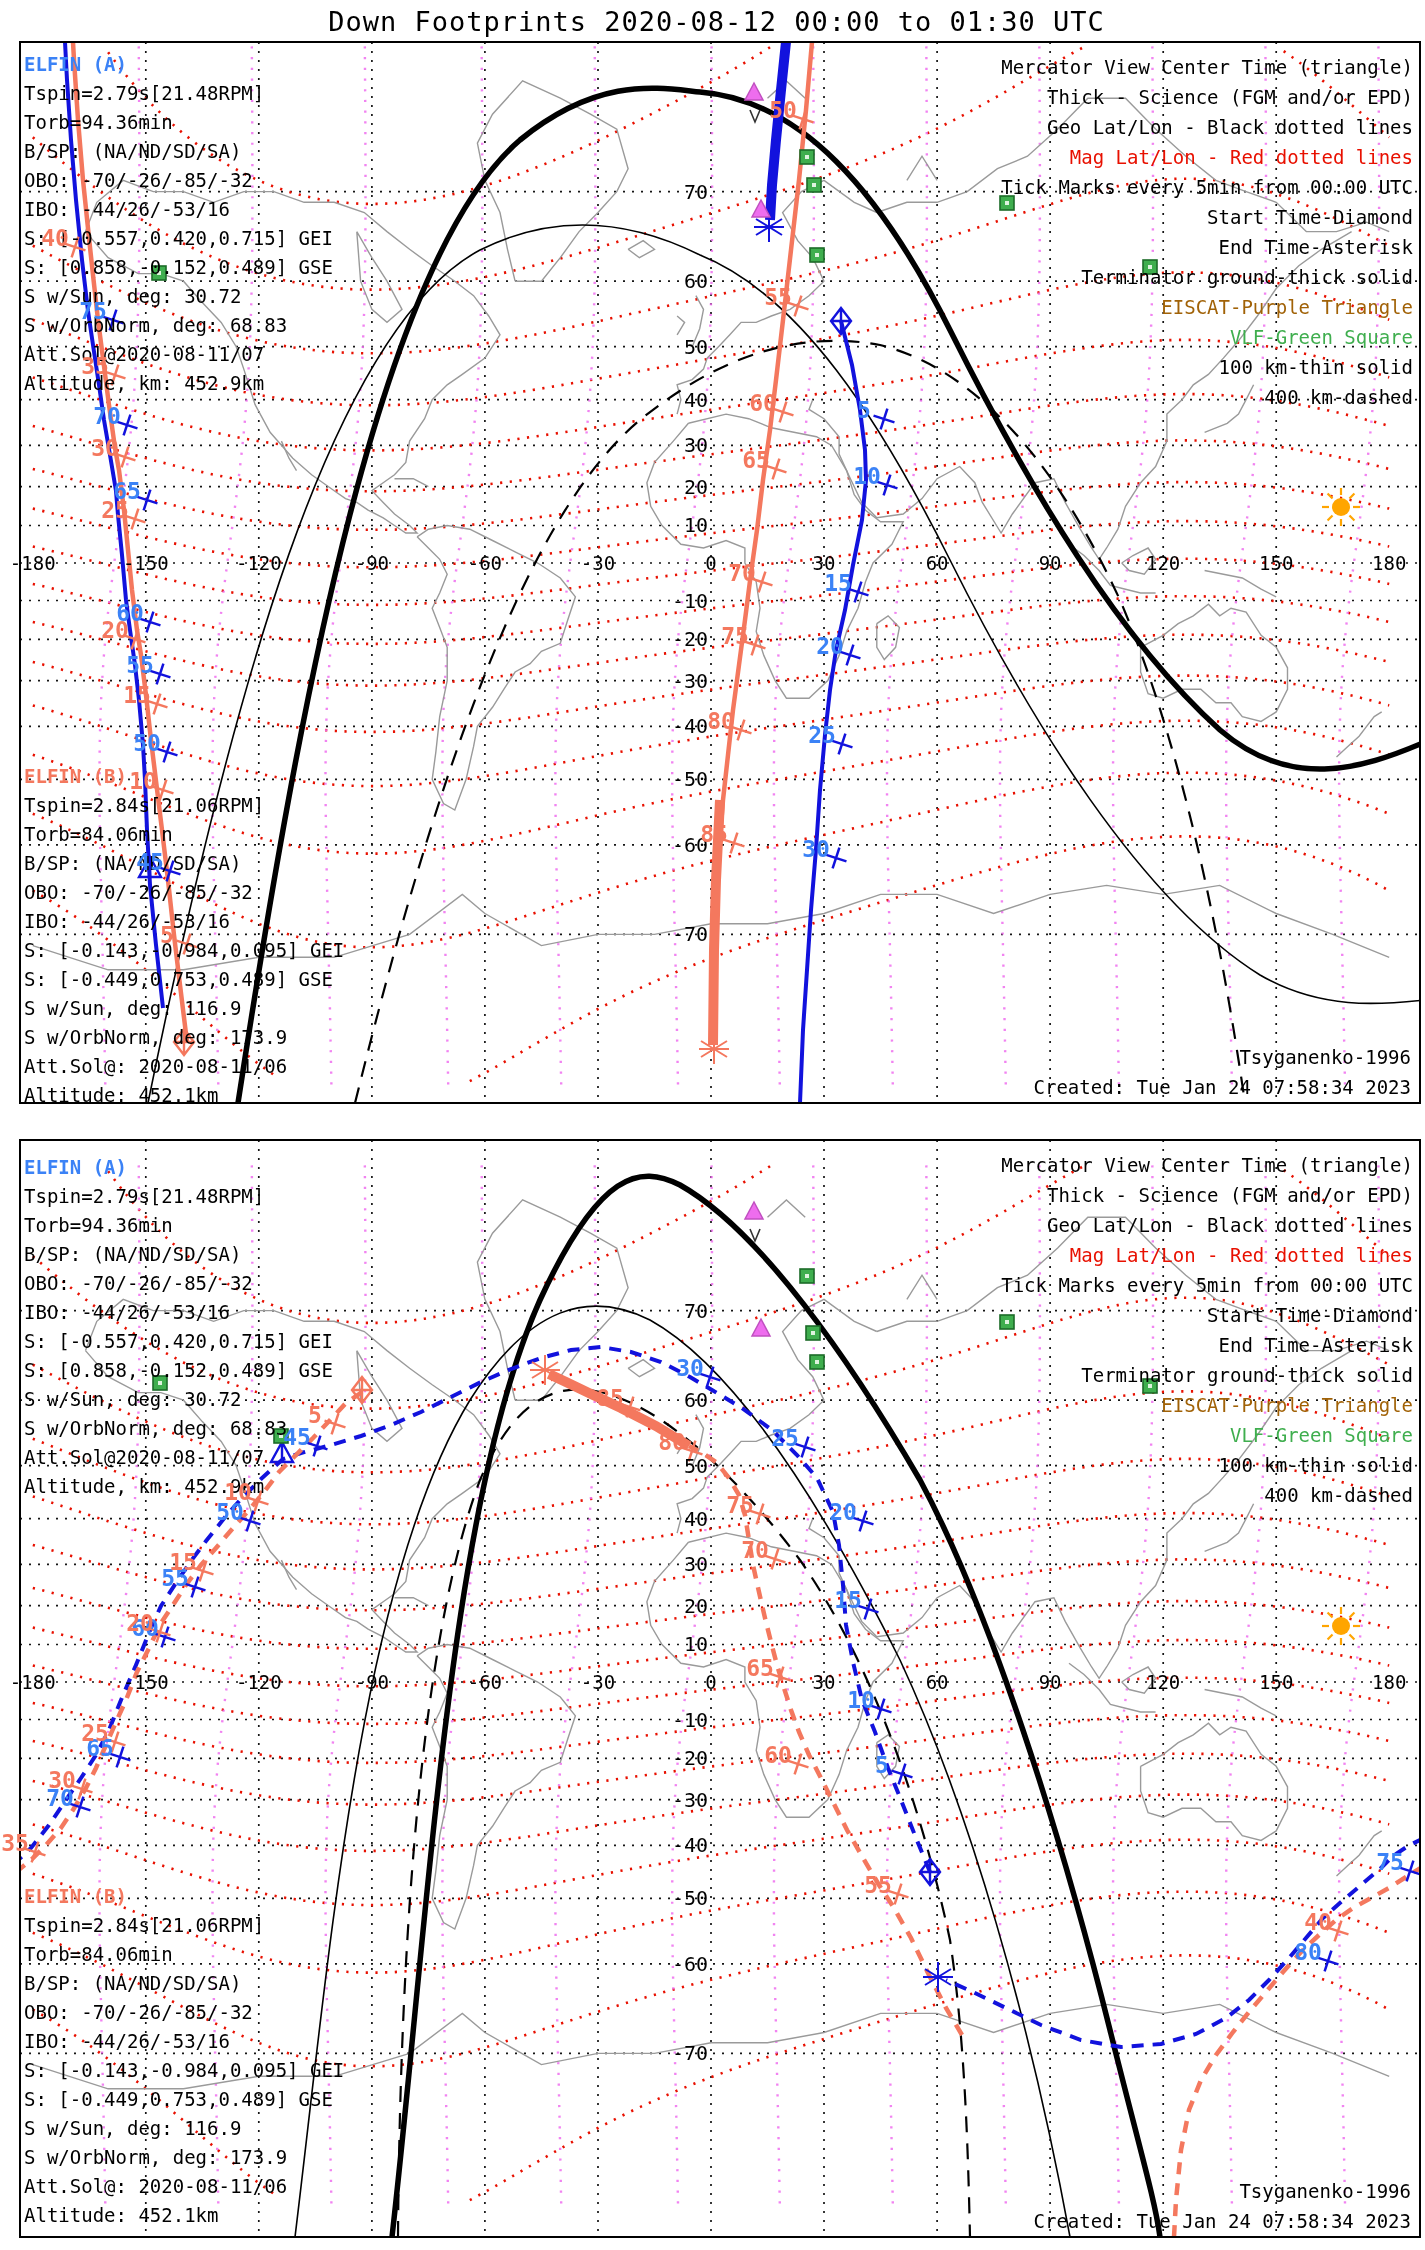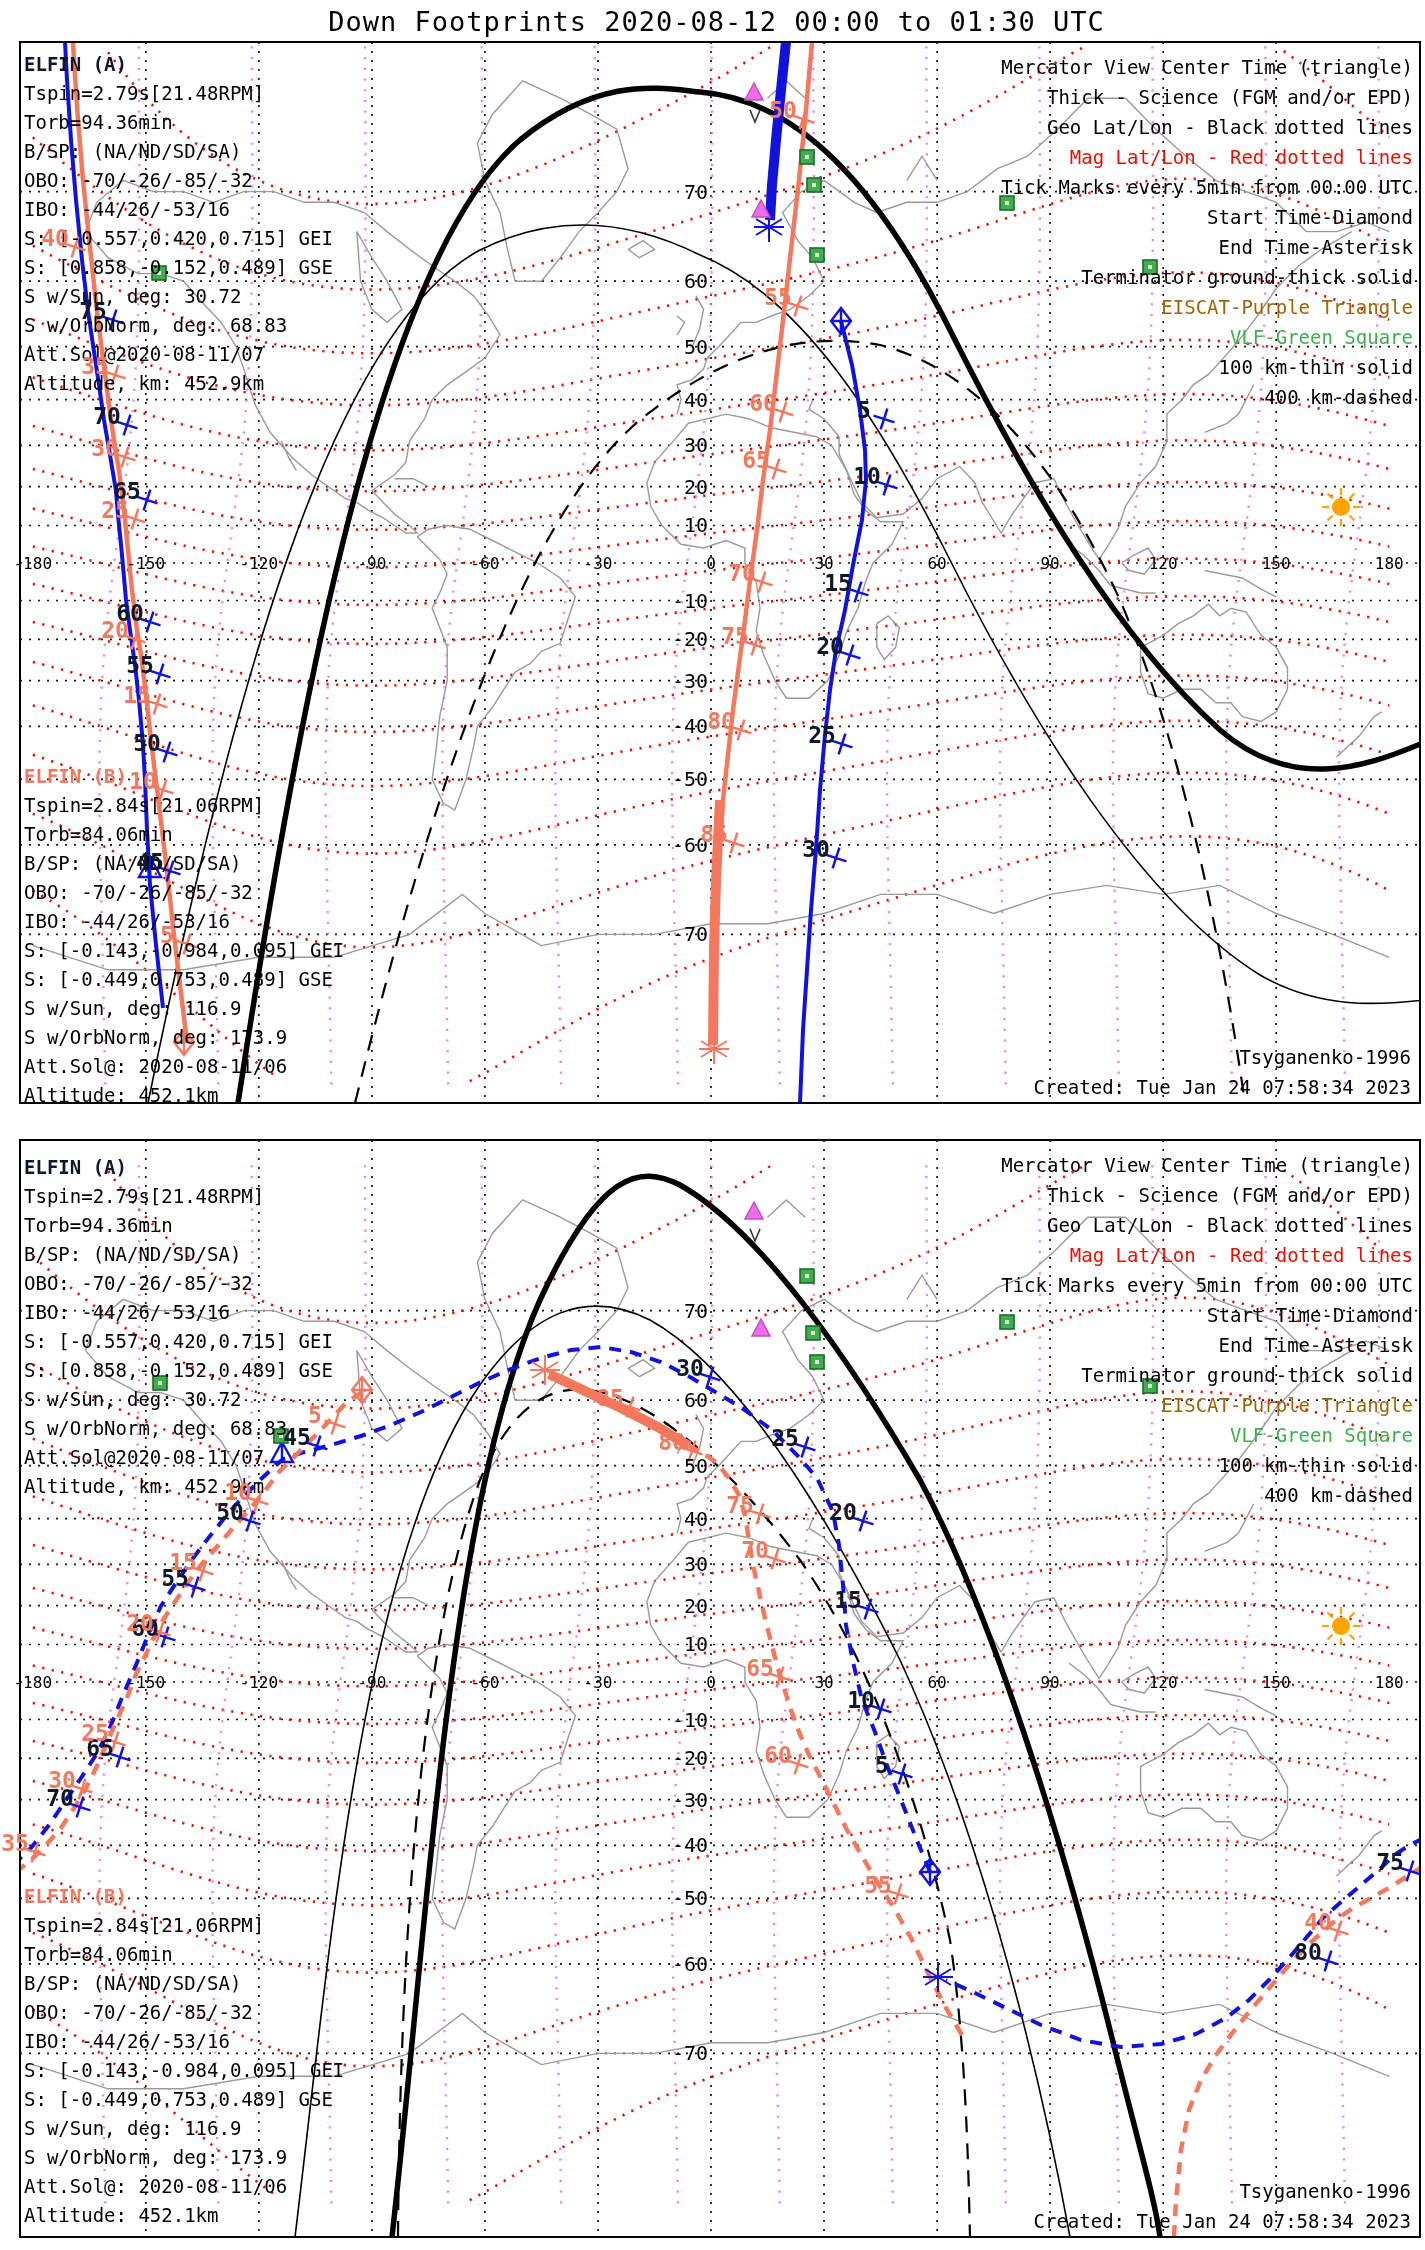--- a/index.html
+++ b/index.html
@@ -6,23 +6,23 @@
   #app{position:relative;width:1425px;height:2250px;background:#fff;overflow:hidden;
        font-family:"DejaVu Sans Mono",monospace;color:#000;}
   #vector{position:absolute;left:0;top:0;}
   .ptitle{position:absolute;left:4px;width:1425px;text-align:center;font-size:27px;
           letter-spacing:1px;white-space:pre;}
   .legend{position:absolute;right:12px;text-align:right;font-size:19px;line-height:30px;white-space:pre;}
   .legend div{height:30px;}
   .info{position:absolute;left:24px;font-size:19px;line-height:29px;white-space:pre;}
   .info div{height:29px;}
   .c-black{color:#000;} .c-red{color:#e81000;} .c-violet{color:#a16207;} .c-green{color:#3fae4e;}
-  .c-a{color:#0f172a;} .c-b{color:#f4785e;}
+  .c-a{color:#3b82f6;} .c-b{color:#f4785e;}
   .footer{position:absolute;right:14px;font-size:19px;white-space:pre;}
-  .maplab{position:absolute;transform:translate(-50%,-50%);font-size:16px;white-space:pre;}
+  .maplab{position:absolute;transform:translate(-50%,-50%);font-size:19px;white-space:pre;}
   .latlab{position:absolute;transform:translate(-100%,-50%);font-size:20px;white-space:pre;}
   .tlabel{position:absolute;transform:translate(-50%,-50%);font-size:23px;font-weight:bold;white-space:pre;}
 </style>
 </head>
 <body>
 
 <div id="app">
   <svg id="vector" width="1425" height="2250" viewBox="0 0 1425 2250">
       <style>
  .grid{stroke:#151515;stroke-width:1.7;stroke-dasharray:2 7;fill:none}

